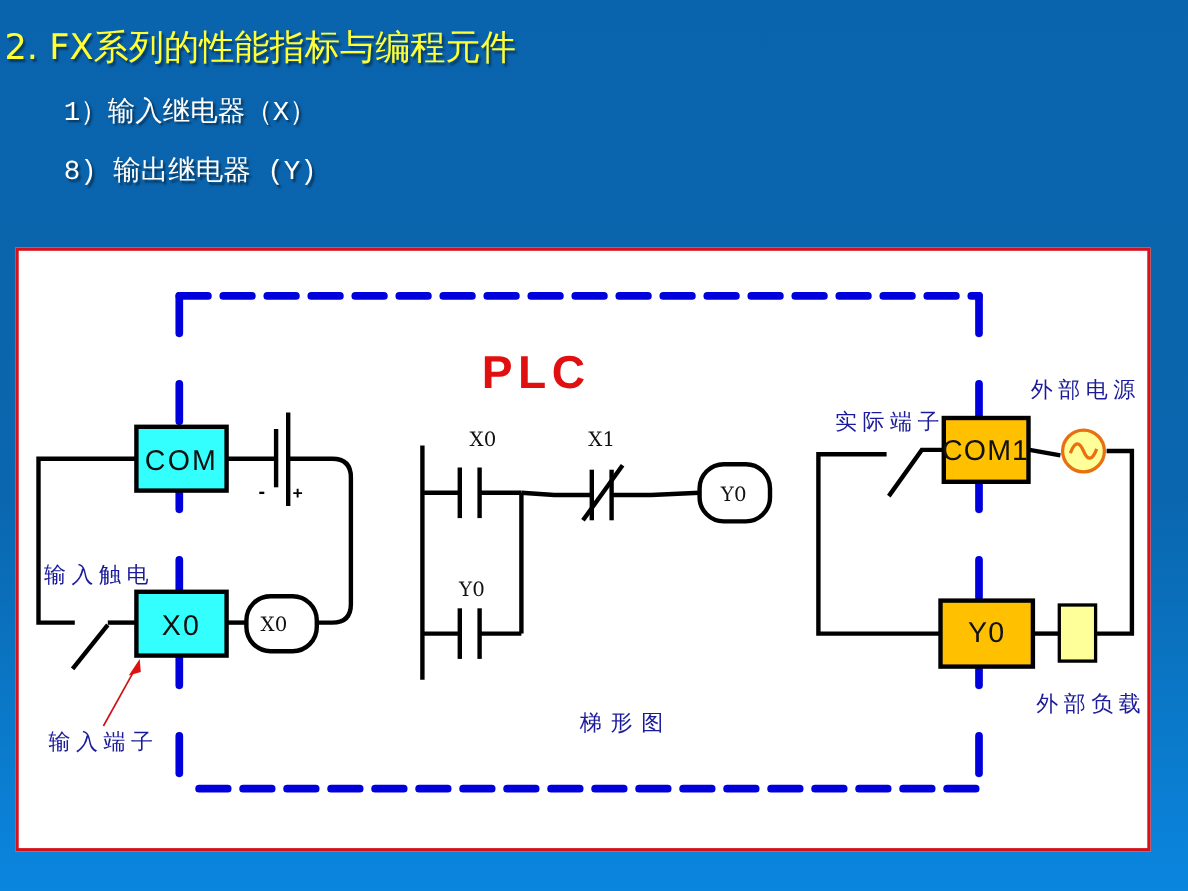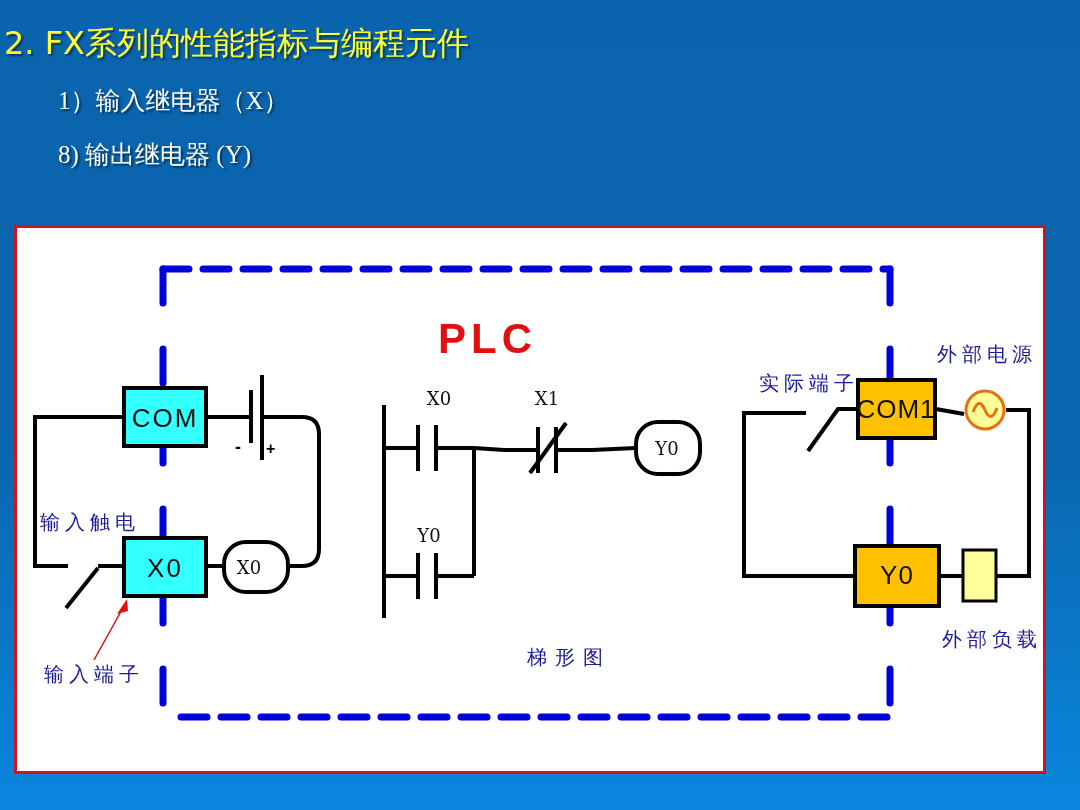--- a/index.html
+++ b/index.html
@@ -10,21 +10,21 @@
     }
     .title {
       position: absolute; left: 4px; top: 22px;
       font-size: 32px; color: #ffff33; letter-spacing: 0px;
       text-shadow: 2px 2px 2px rgba(0,0,0,0.45);
       font-family: "DejaVu Sans", sans-serif;
     }
     .bullet {
       position: absolute; left: 58px; font-size: 25px; color: #ffffff;
       text-shadow: 2px 2px 2px rgba(0,0,0,0.5);
-      font-family: Liberation Serif, serif;
+      font-family: Liberation Mono, monospace;
     }
     .b1 { top: 84px; }
     .b2 { top: 138px; }
     .panel {
       position: absolute; left: 14px; top: 225px; width: 1032px; height: 549px;
       background: #ffffff; border: 3px solid #d4121c; box-sizing: border-box;
     }
     svg { position: absolute; left: 0; top: 0; }
     .lbl { font-family: "DejaVu Serif", serif; fill: #1a1a9a; font-size: 20px; }
     .mono { font-family: "DejaVu Serif", serif; fill: #111; font-size: 18px; }

